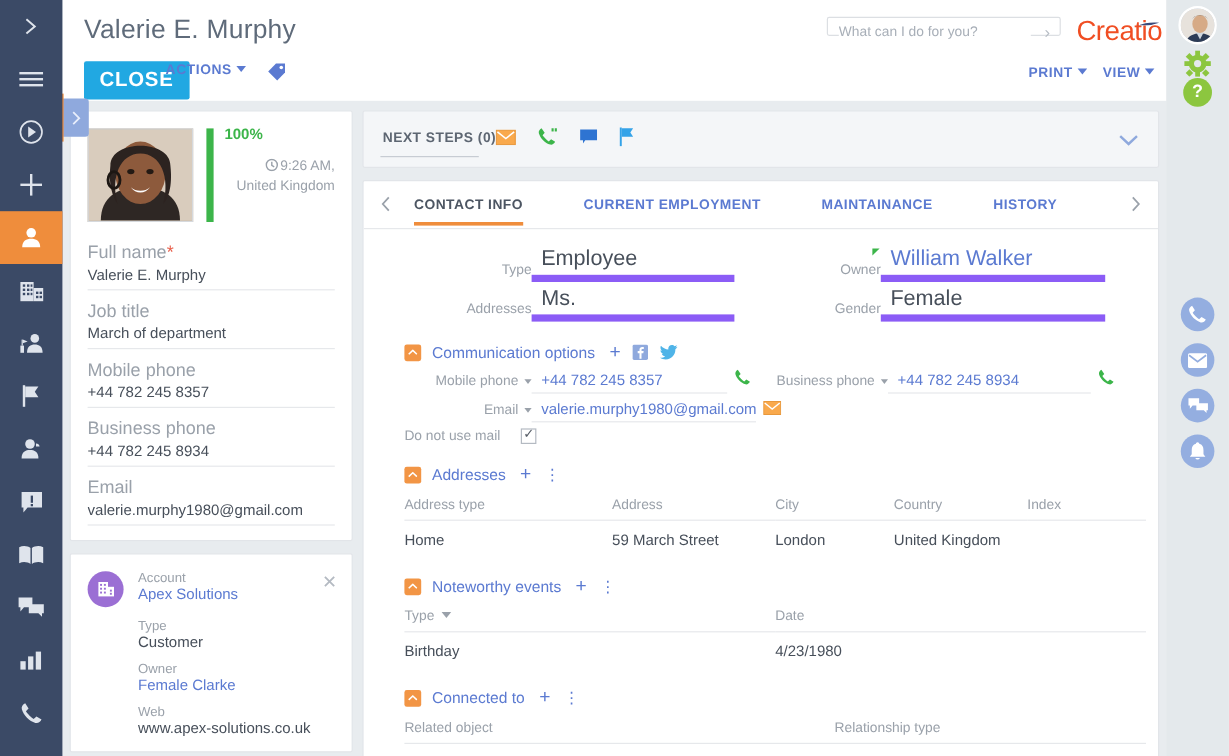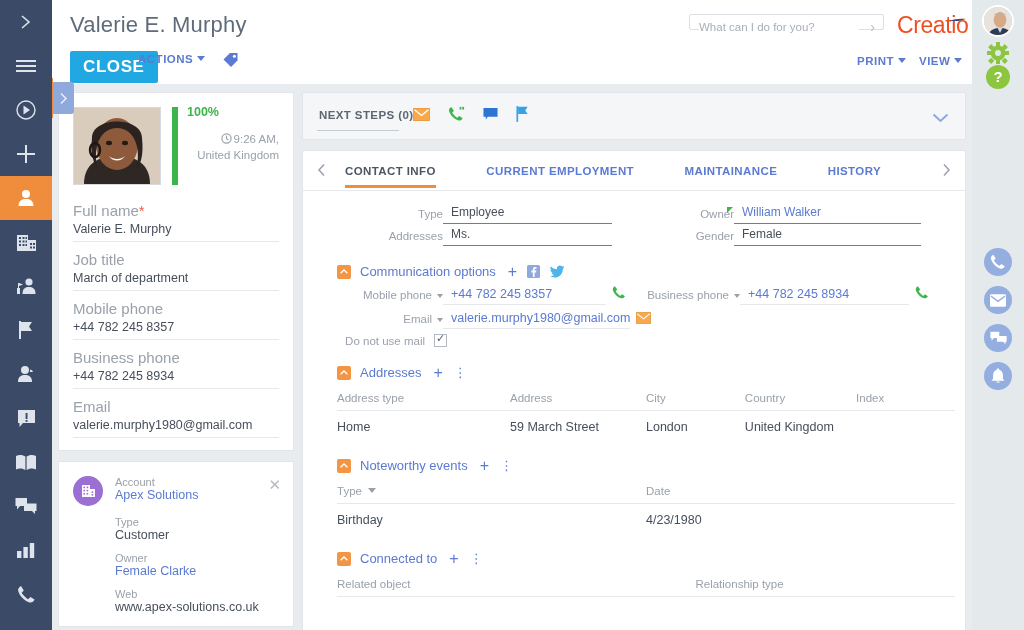--- a/index.html
+++ b/index.html
@@ -169,22 +169,22 @@
   .tab-next { position: absolute; right: 14px; top: 12px; color: #9aa1aa; cursor: pointer; }
 
   .body { padding: 14px 22px 0 22px; }
 
   .frow { display: flex; margin-bottom: 3px; }
   .fcol { width: 50%; display: flex; align-items: flex-end; padding-right: 22px; position: relative; }
   .flabel {
     font-size: 11.5px; color: #9aa1aa; text-align: right; padding-bottom: 4px; flex: none;
   }
   .fval {
-    flex: 1; font-size: 12px; color: #474f5a; padding: 0 0 3px 8px;
-    border-bottom: 1px solid #8b5cf6; min-height: 19px;
+    flex: 1; font-size: 18px; color: #474f5a; padding: 0 0 3px 8px;
+    border-bottom: 6px solid #8b5cf6; min-height: 19px;
   }
   .fval.link { color: #5b7ad1; }
   .req-tick {
     position: absolute; width: 0; height: 0; border-top: 6px solid #3cb54a;
     border-right: 6px solid transparent;
   }
 
   .section-head { display: flex; align-items: center; margin: 18px 0 6px 12px; }
   .sq {
     width: 14px; height: 14px; background: #f29545; border-radius: 2px; flex: none;
@@ -203,21 +203,21 @@
     border-left: 3.5px solid transparent; border-right: 3.5px solid transparent;
     border-top: 4.5px solid #9aa1aa;
   }
   .comm-val {
     flex: 1; font-size: 12.5px; color: #5b7ad1; padding: 0 0 3px 8px;
     border-bottom: 1px solid #e6e8eb;
   }
   .comm-act { width: 26px; text-align: center; flex: none; padding-bottom: 1px; cursor: pointer; }
 
   .chk-row { display: flex; align-items: center; margin-top: 4px; }
-  .chk-lbl { font-size: 11.5px; color: #9aa1aa; width: 88px; text-align: right; }
+  .chk-lbl { font-size: 11.5px; color: #9aa1aa; width: 88px; text-align: left; }
   .chk {
     width: 13px; height: 13px; border: 1px solid #b4bac2; margin-left: 9px; background: #fff;
     position: relative; cursor: pointer;
   }
   .chk:after {
     content: "✓"; position: absolute; left: 1px; top: -3px; font-size: 11px; color: #555c66;
   }
 
   table.grid { width: 100%; border-collapse: collapse; margin-left: 12px; }
   table.grid th {

